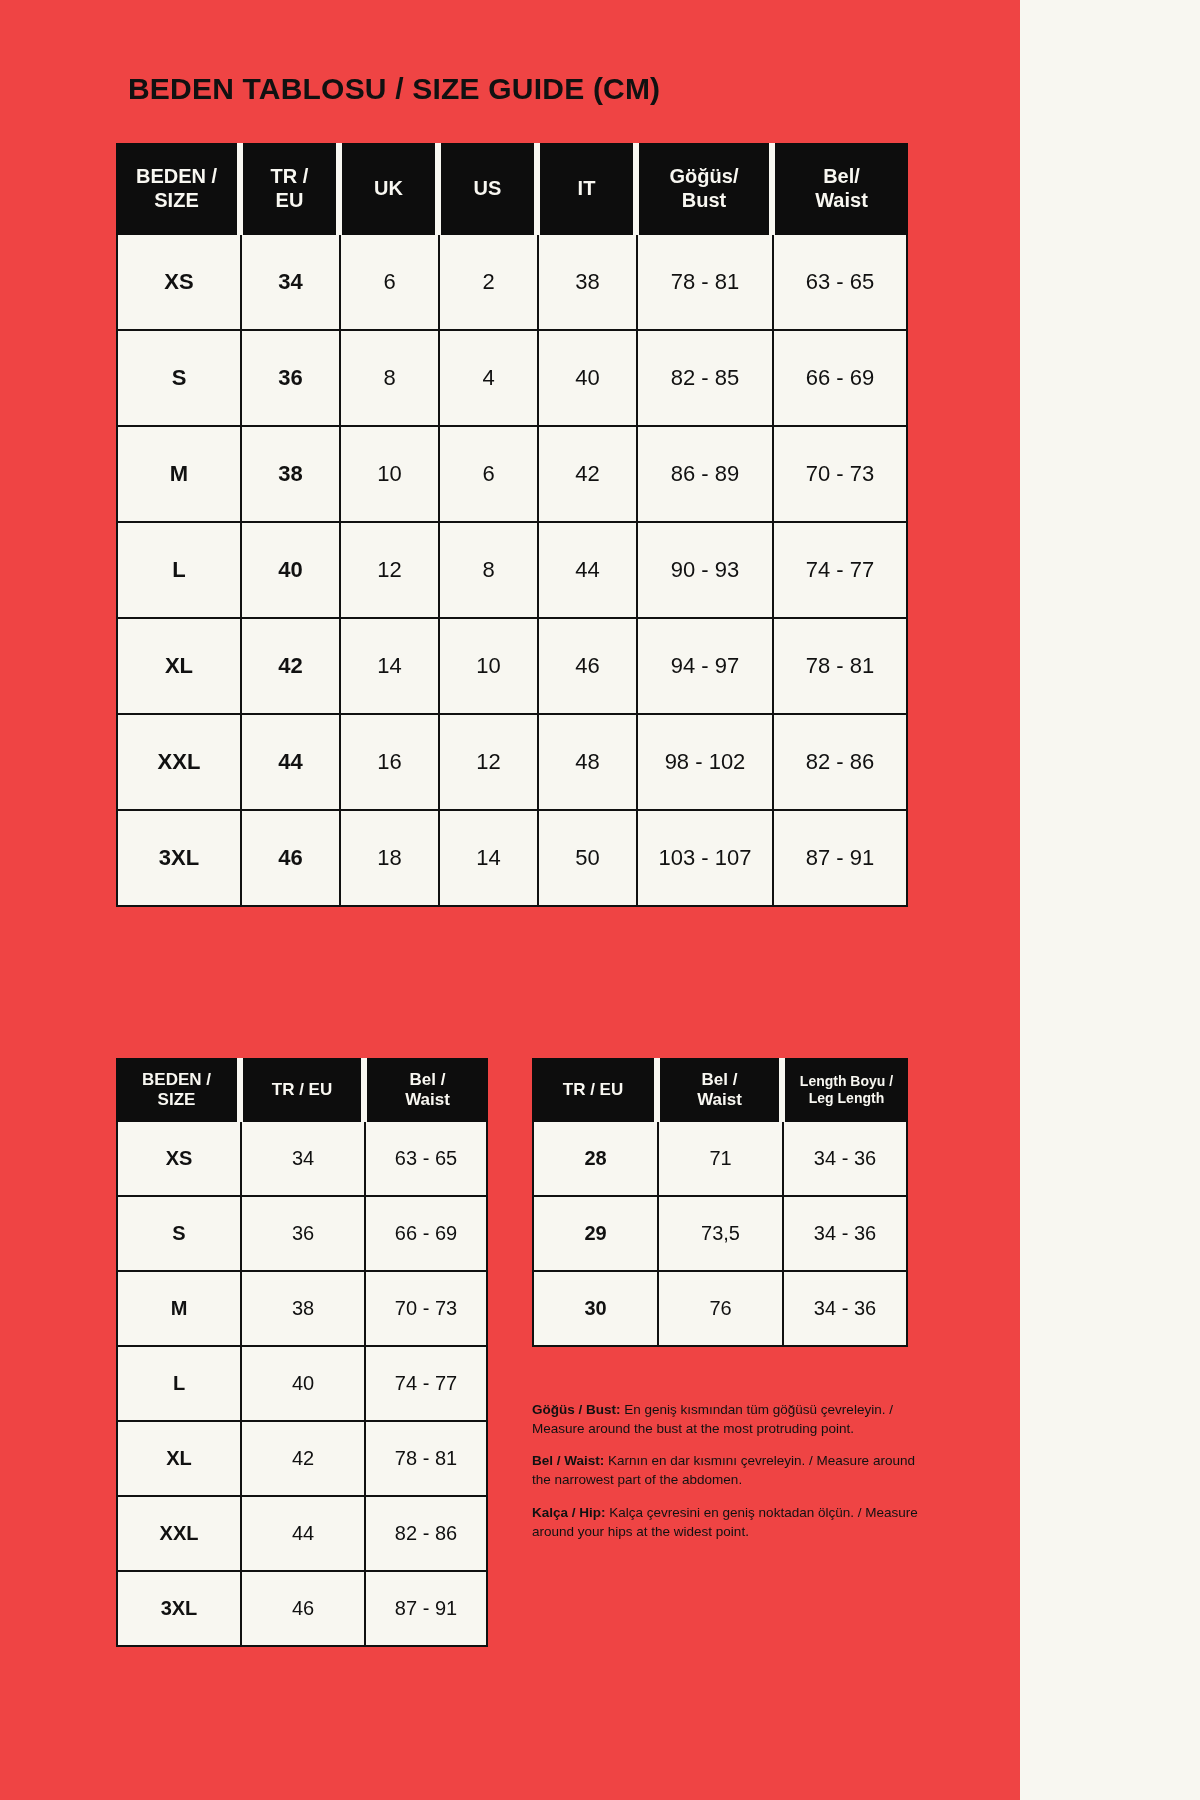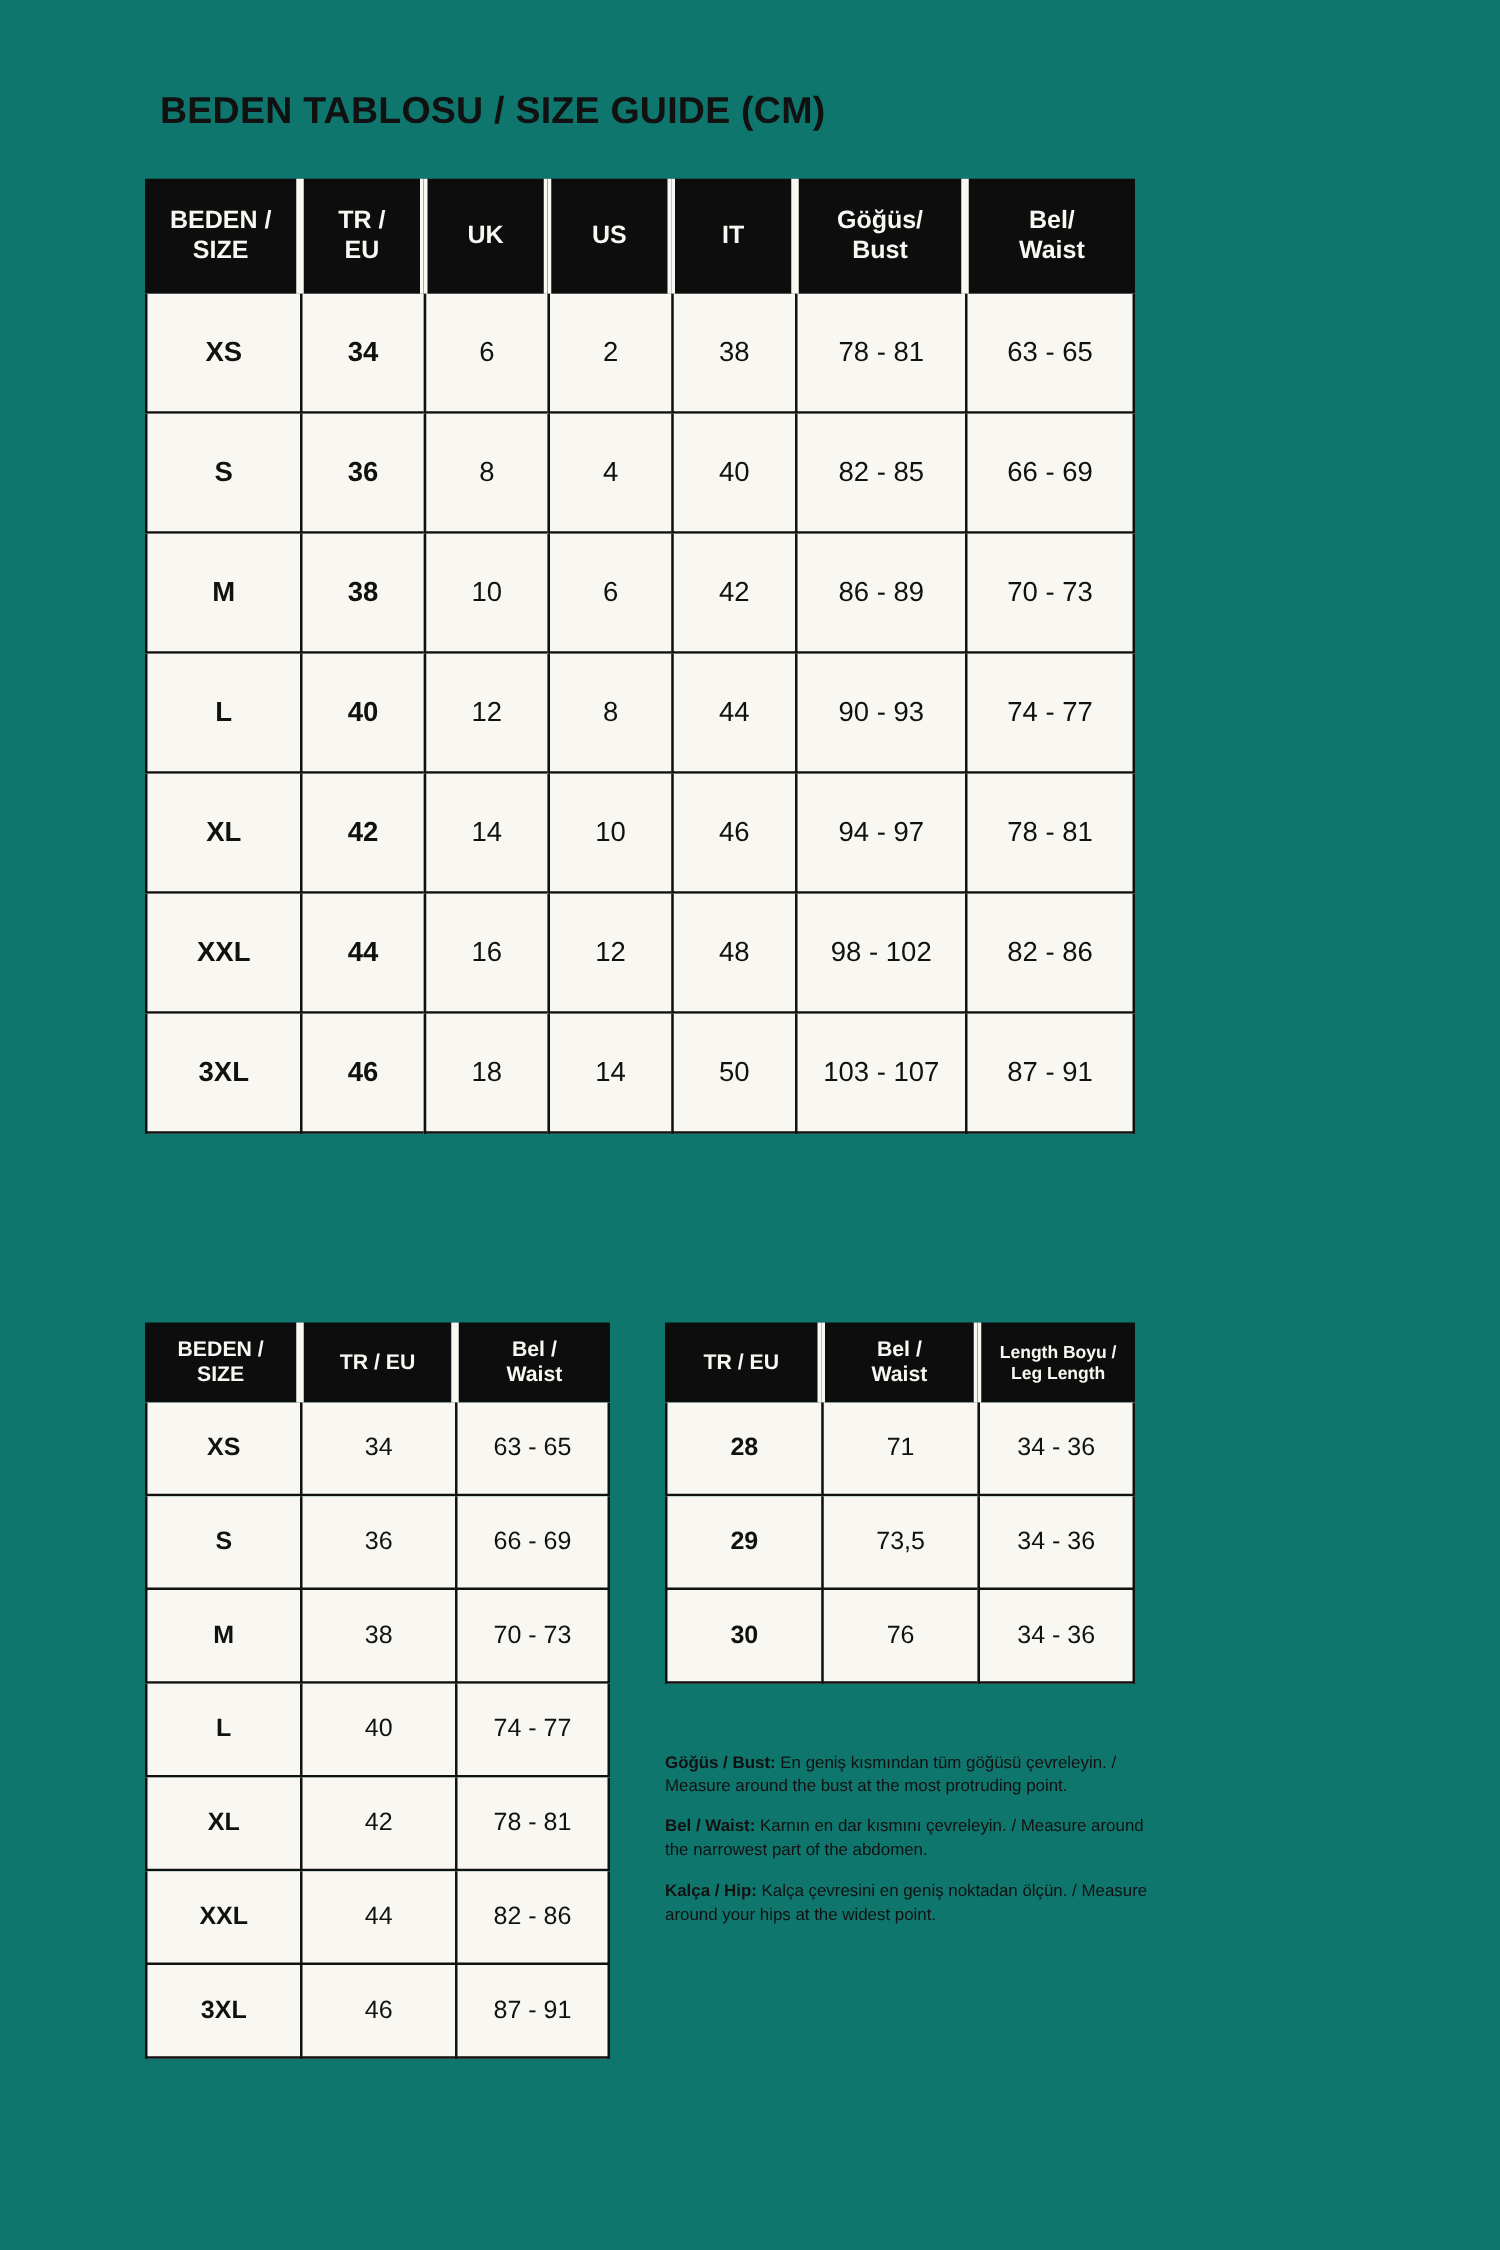--- a/index.html
+++ b/index.html
@@ -11,23 +11,23 @@
     width: 1200px;
     height: 1800px;
     font-family: "Liberation Sans", sans-serif;
     color: #111111;
     position: relative;
     overflow: hidden;
   }
   .page {
     position: absolute;
     left: 0; top: 0;
-    width: 1200px;
+    width: 1020px;
     height: 1800px;
-    background: #0f766e;
+    background: #ef4444;
     text-decoration: underline;
   }
 
   
   .title {
     position: absolute;
     left: 128px;
     top: 72px;
     font-size: 30px;
     font-weight: bold;

